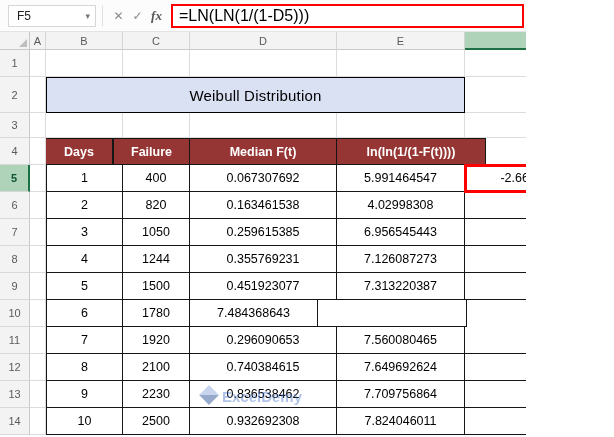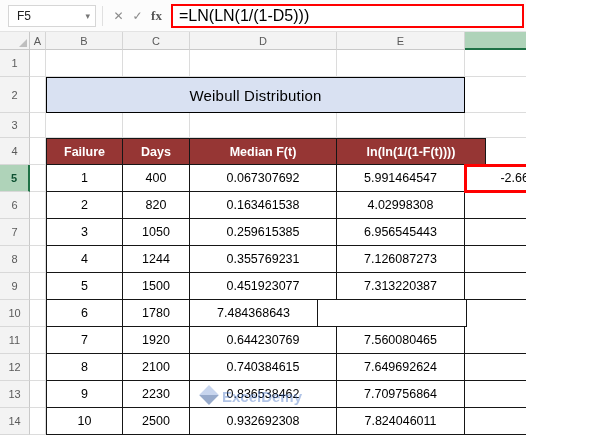--- a/index.html
+++ b/index.html
@@ -5,21 +5,21 @@
   *{box-sizing:border-box;}
   body{margin:0;background:#fff;font-family:"Liberation Sans",sans-serif;}
   .app{position:relative;width:526px;height:437px;background:#fff;overflow:hidden;}
 
   
   .fbar{display:flex;align-items:center;height:32px;padding:0 2px 0 8px;background:#FCFCFC;border-bottom:1px solid #E3E3E3;}
   .namebox{display:flex;align-items:center;justify-content:space-between;width:88px;height:22px;border:1px solid #D6D6D6;background:#fff;padding:0 5px 0 8px;font-size:12px;color:#222;}
   .nbchev{font-size:9px;color:#777;}
   .vdiv{width:1px;height:20px;background:#E0E0E0;margin:0 6px;}
   .fbtn{width:19px;text-align:center;font-size:12px;color:#8A8A8A;}
-  .fbtn.fx{font-family:"Liberation Serif",serif;font-weight:bold;font-size:13px;color:#555;margin-right:5px;}
+  .fbtn.fx{font-style:italic;font-family:"Liberation Serif",serif;font-weight:bold;font-size:13px;color:#555;margin-right:5px;}
   .finput{flex:1;height:24px;border:2px solid #FF0000;background:#fff;display:flex;align-items:center;padding-left:6px;font-size:16px;color:#000;white-space:nowrap;}
 
   
   .row{display:flex;}
   .row>div{flex:0 0 auto;display:flex;align-items:center;justify-content:center;overflow:hidden;}
   .h18{height:18px}.h25{height:25px}.h27{height:27px}.h36{height:36px}
   .w30{width:30px}.w16{width:16px}.w77{width:77px}.w67{width:67px}.w147{width:147px}.w128{width:128px}.w149{width:149px}.w419{width:419px}
 
   .corner{background:#F3F3F3;border-right:1px solid #C9C9C9;border-bottom:1px solid #C9C9C9;position:relative;}
   .tri{position:absolute;right:2px;bottom:2px;width:0;height:0;border-style:solid;border-width:0 0 8px 8px;border-color:transparent transparent #BFBFBF transparent;}
@@ -95,22 +95,22 @@
     <div class="gc w77"></div>
     <div class="gc w67"></div>
     <div class="gc w147"></div>
     <div class="gc w128"></div>
     <div class="gc w149"></div>
   </div>
 
   <div class="row h27">
     <div class="rh w30">4</div>
     <div class="gc w16"></div>
+    <div class="tc hdrc w67">Days</div>
     <div class="tc hdrc w77 lb">Failure</div>
-    <div class="tc hdrc w67">Days</div>
     <div class="tc hdrc w147">Median F(t)</div>
     <div class="tc hdrc w149">ln(ln(1/(1-F(t))))</div>
   </div>
 
   <div class="row h27">
     <div class="rh w30 sel">5</div>
     <div class="gc w16"></div>
     <div class="tc w77 lb">1</div>
     <div class="tc w67">400</div>
     <div class="tc w147">0.067307692</div>
@@ -165,21 +165,21 @@
     <div class="tc w67">1780</div>
     <div class="tc w128">7.484368643</div>
     <div class="tc w149"></div>
   </div>
 
   <div class="row h27">
     <div class="rh w30">11</div>
     <div class="gc w16"></div>
     <div class="tc w77 lb">7</div>
     <div class="tc w67">1920</div>
-    <div class="tc w147">0.644230769</div>
+    <div class="tc w147">0.296090653</div>
     <div class="tc w128">7.560080465</div>
     <div class="tc w149"></div>
   </div>
 
   <div class="row h27">
     <div class="rh w30">12</div>
     <div class="gc w16"></div>
     <div class="tc w77 lb">8</div>
     <div class="tc w67">2100</div>
     <div class="tc w147">0.740384615</div>

